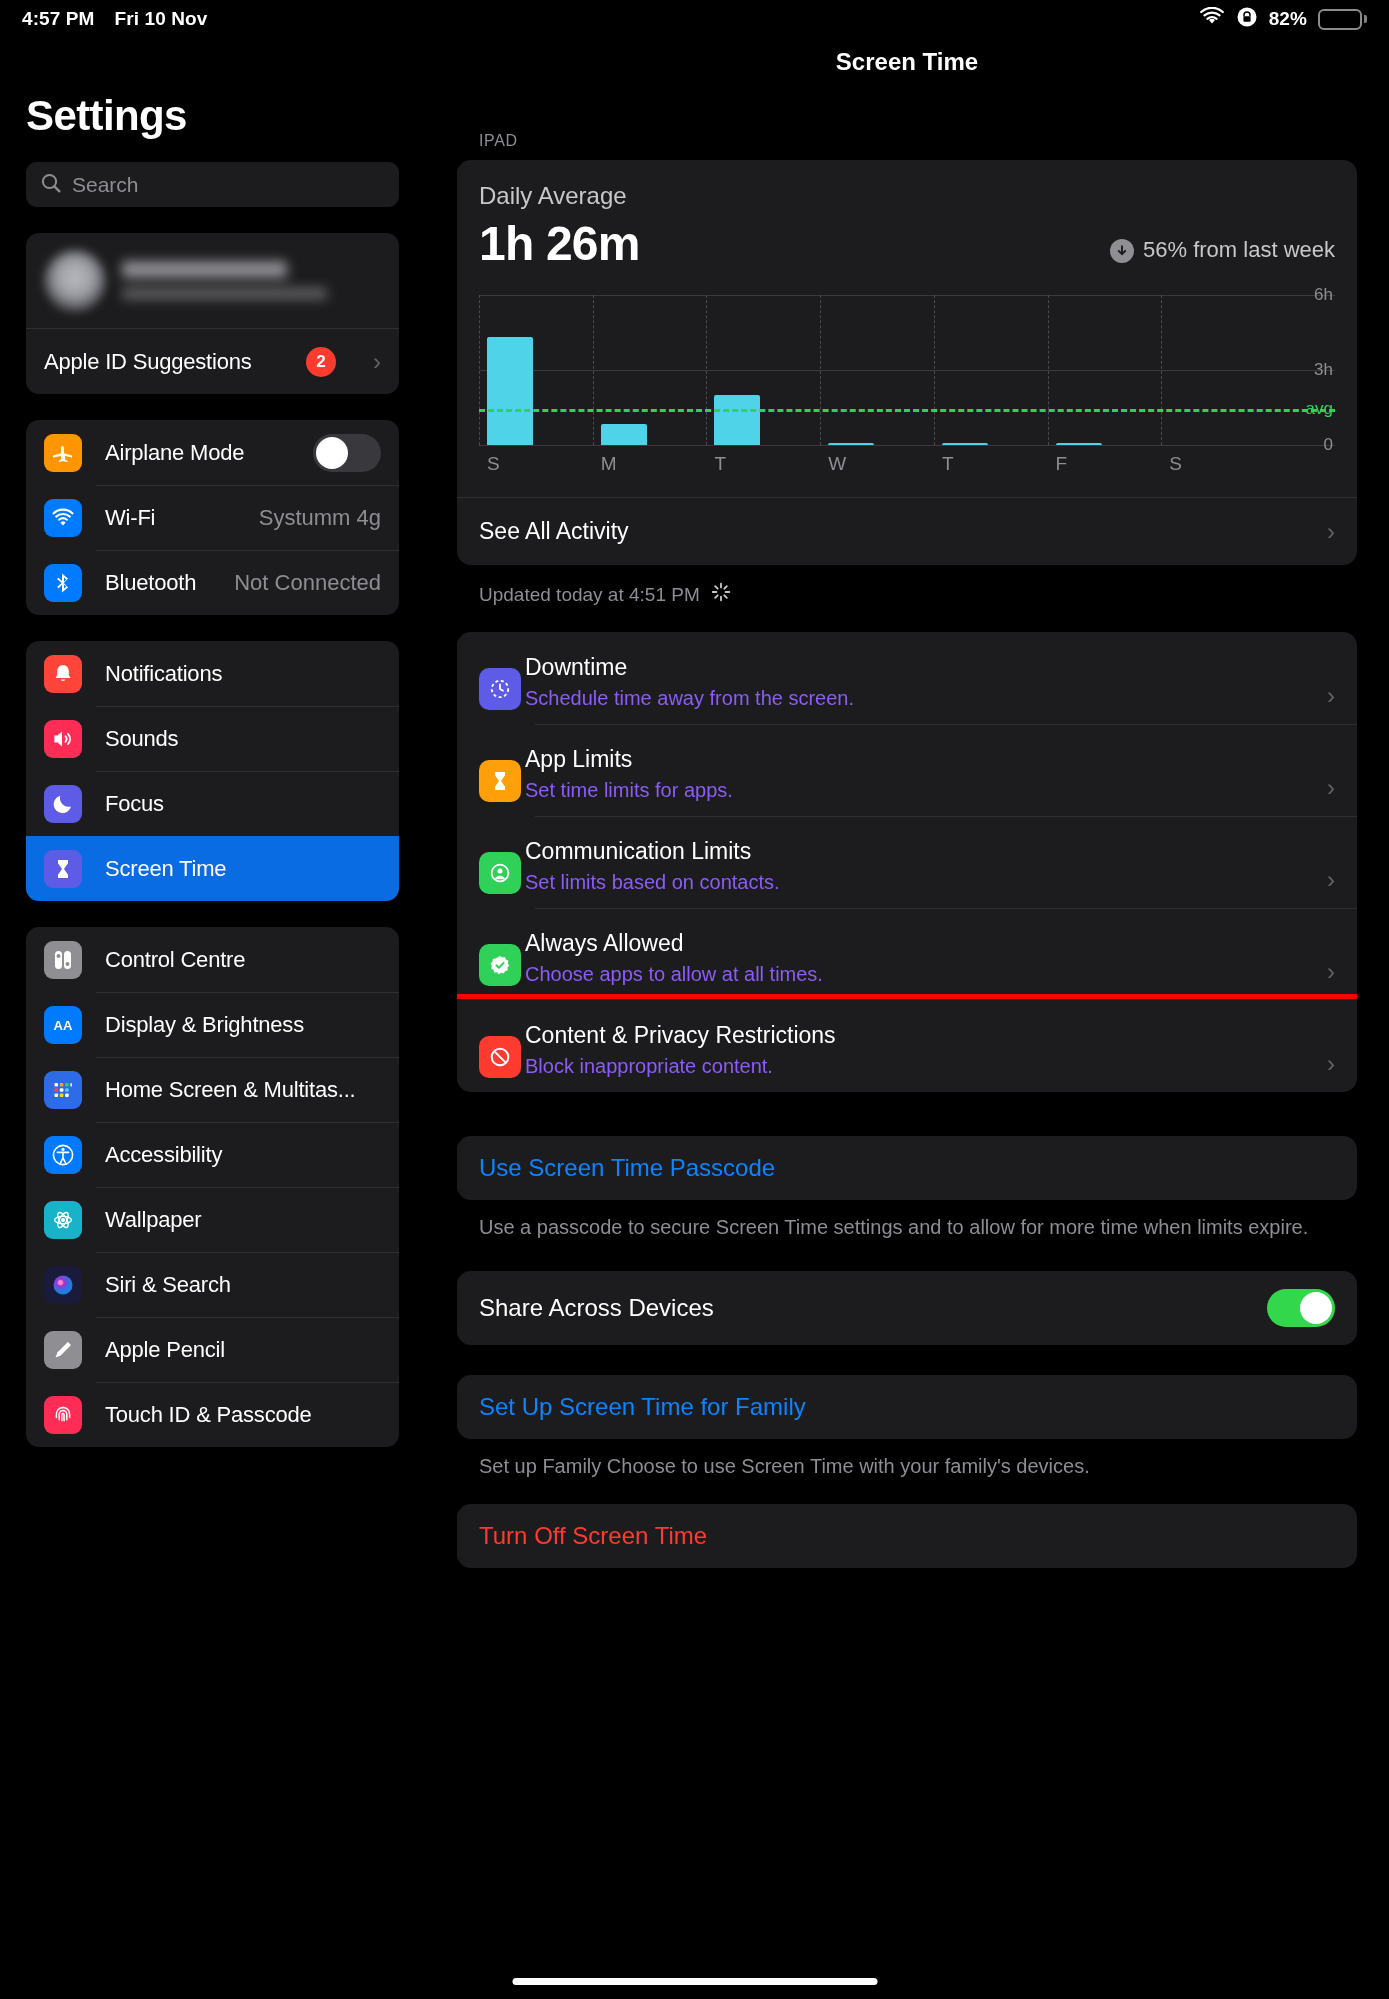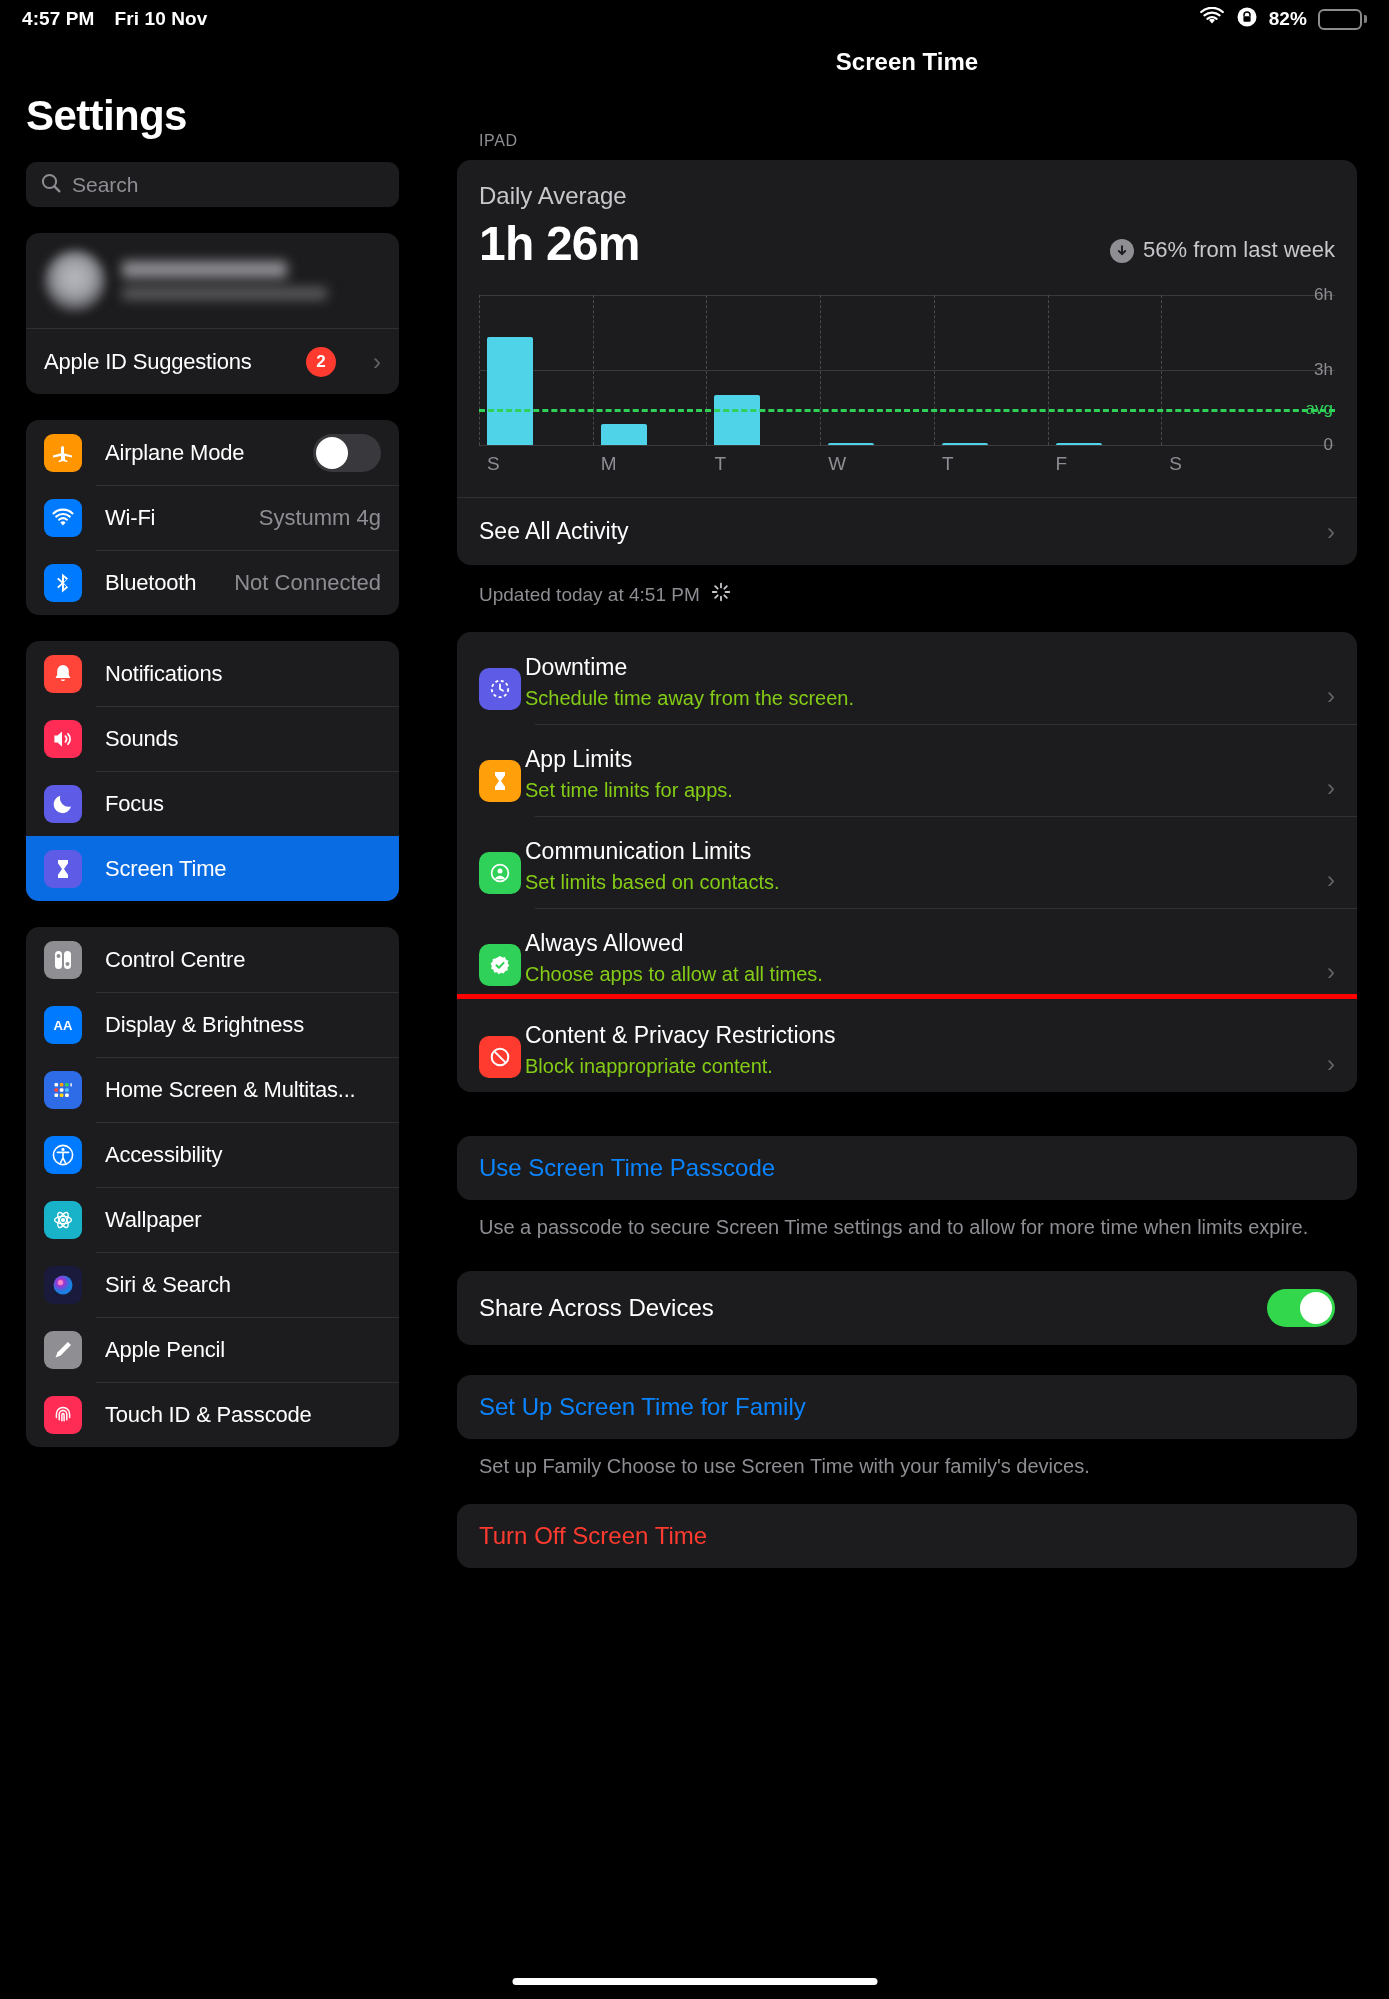--- a/index.html
+++ b/index.html
@@ -135,21 +135,21 @@
 
   .lrow {
     display: flex; align-items: flex-end; gap: 4px; padding: 14px 22px; position: relative; min-height: 92px;
   }
   .lrow + .lrow::before {
     content: ""; position: absolute; left: 78px; right: 0; top: 0; height: 1px; background: #303032;
   }
   .lrow .ic { width: 42px; height: 42px; flex: 0 0 42px; border-radius: 10px; }
   .lrow .txt { display: flex; flex-direction: column; gap: 6px; }
   .lrow .t1 { font-size: 23px; }
-  .lrow .t2 { font-size: 20px; color: #84cc16; }
+  .lrow .t2 { font-size: 20px; color: #8b5cf6; }
   .lrow .chev { margin-left: auto; color: #636366; font-size: 24px; }
 
   .hl-wrap { position: relative; }
   .hl-box {
     position: absolute; left: -6px; right: -6px; top: -6px; bottom: -6px;
     border: 5px solid #ff0000; border-radius: 7px; pointer-events: none;
   }
 
   .bluecard { background: #1c1c1e; border-radius: 14px; height: 64px; display: flex; align-items: center; padding: 0 22px; }
   .bluetext { color: #0a84ff; font-size: 24px; }

